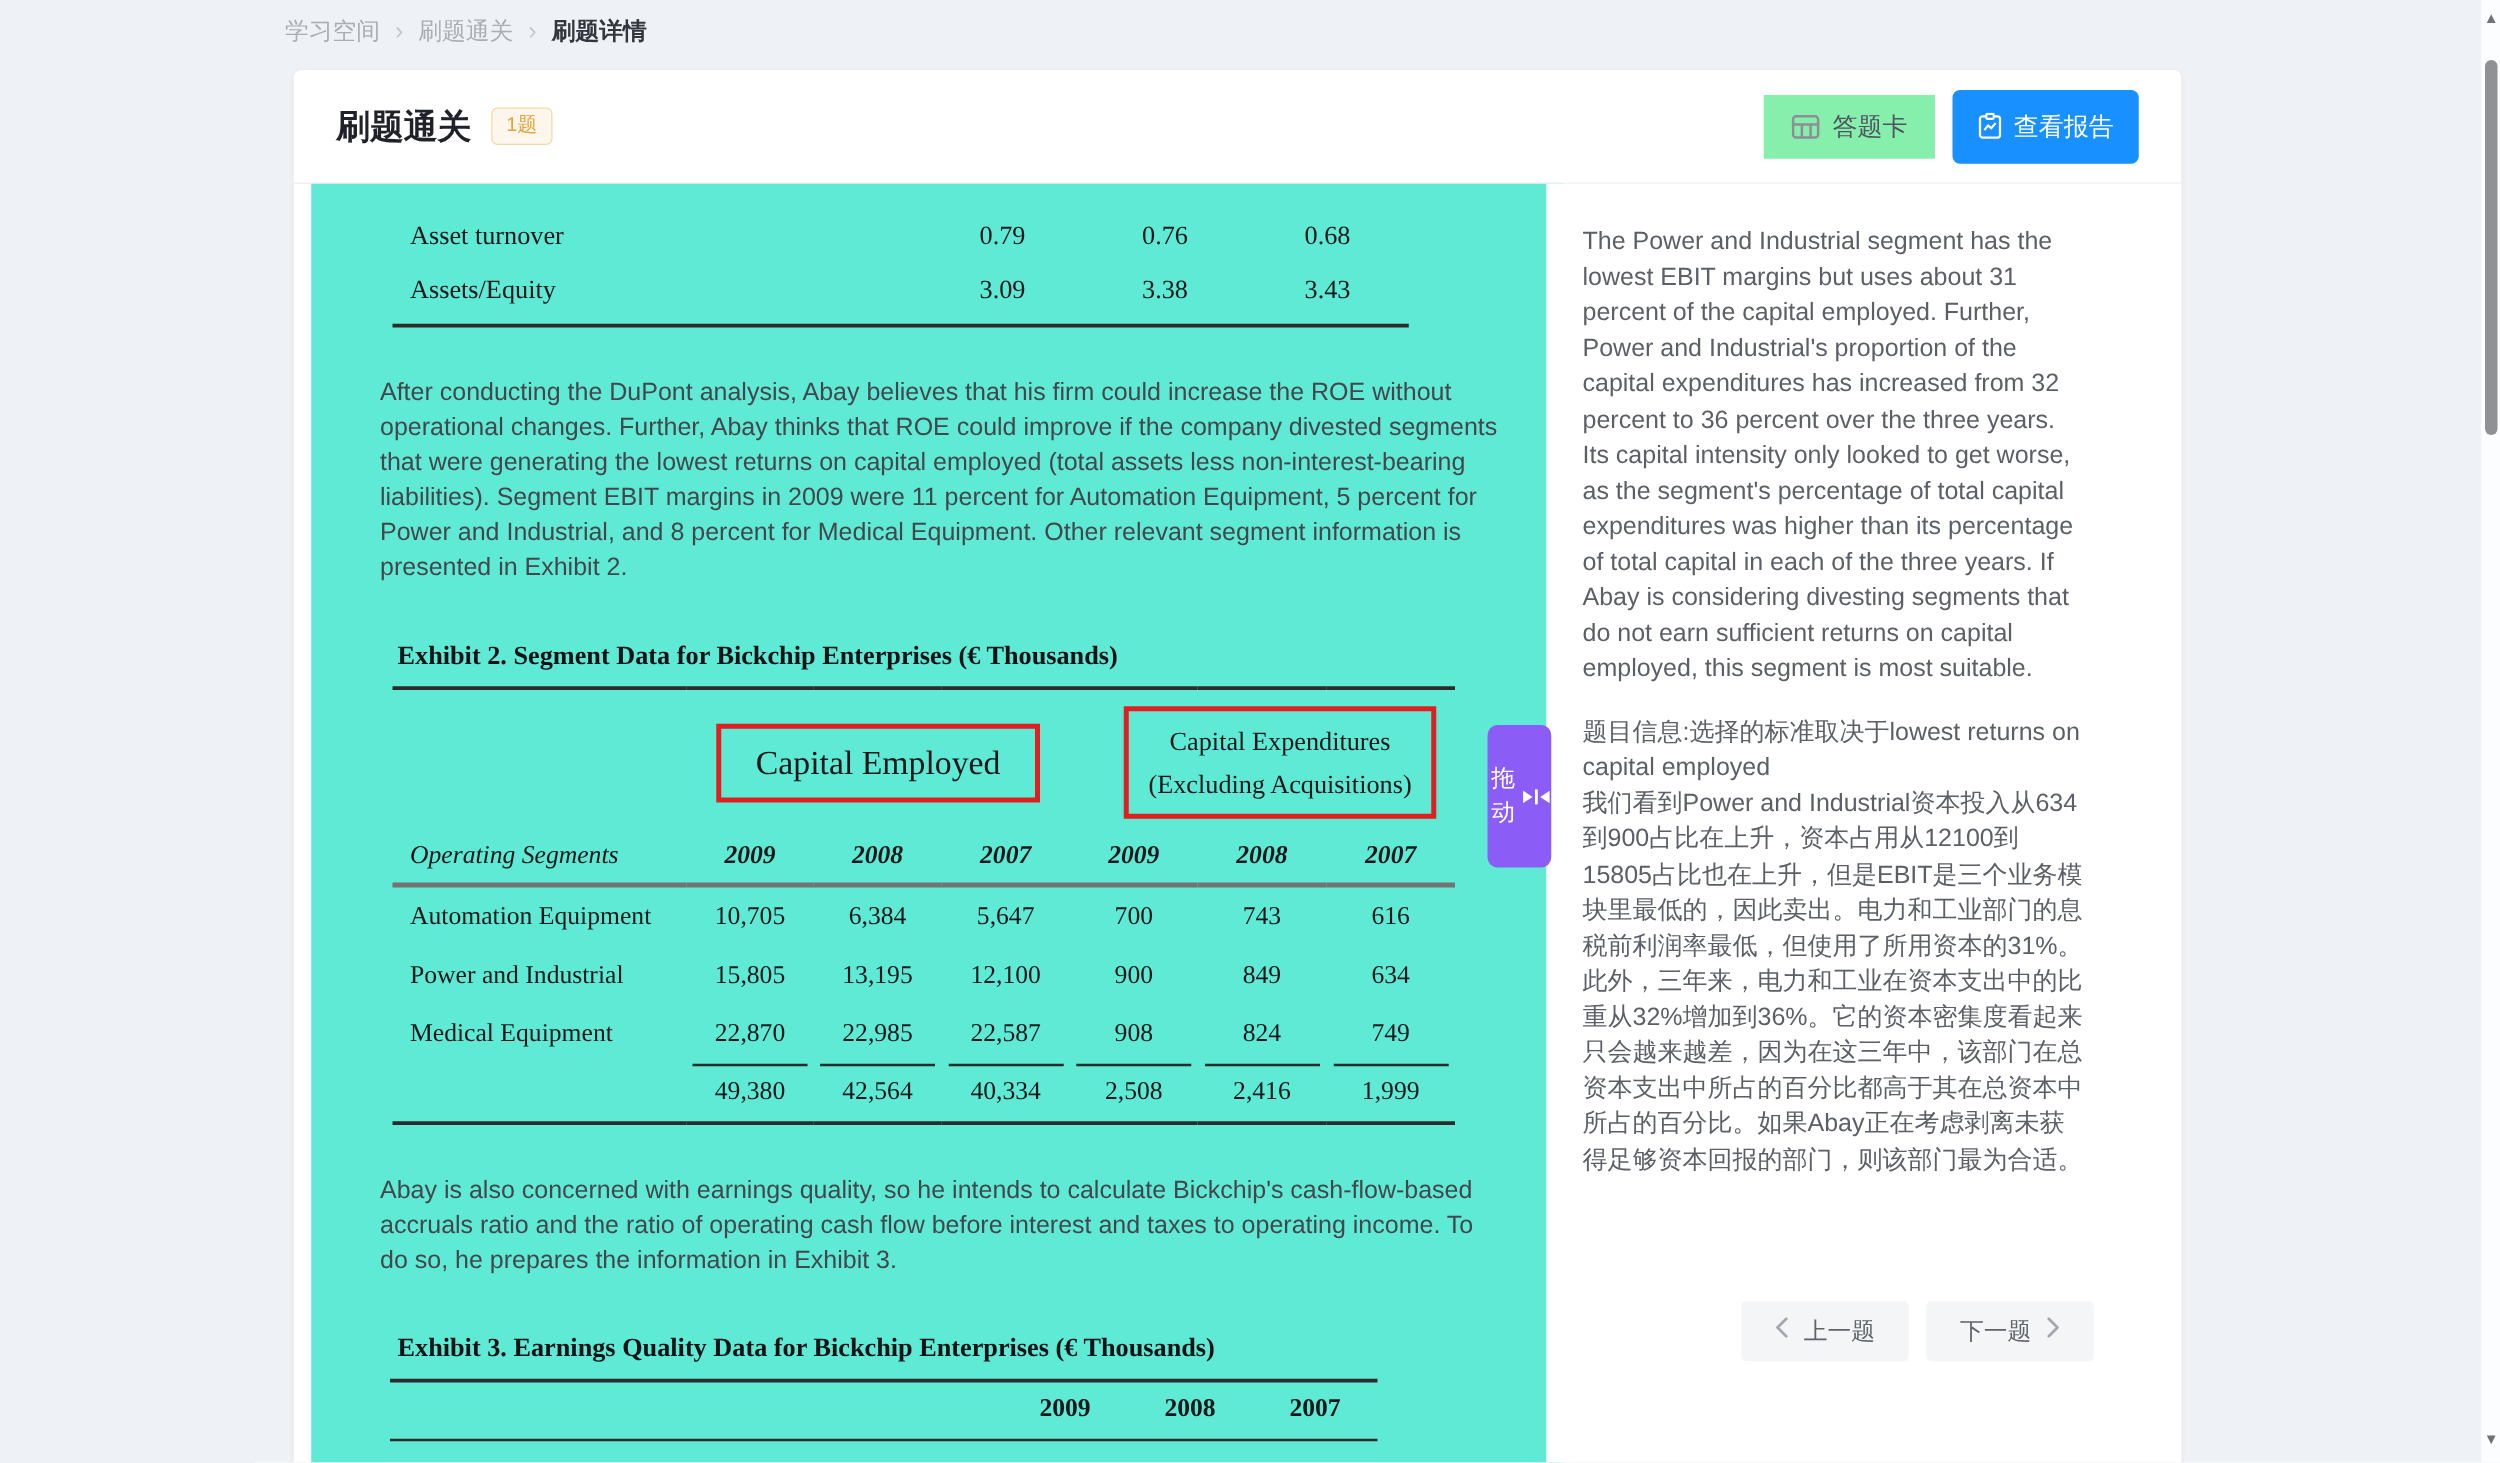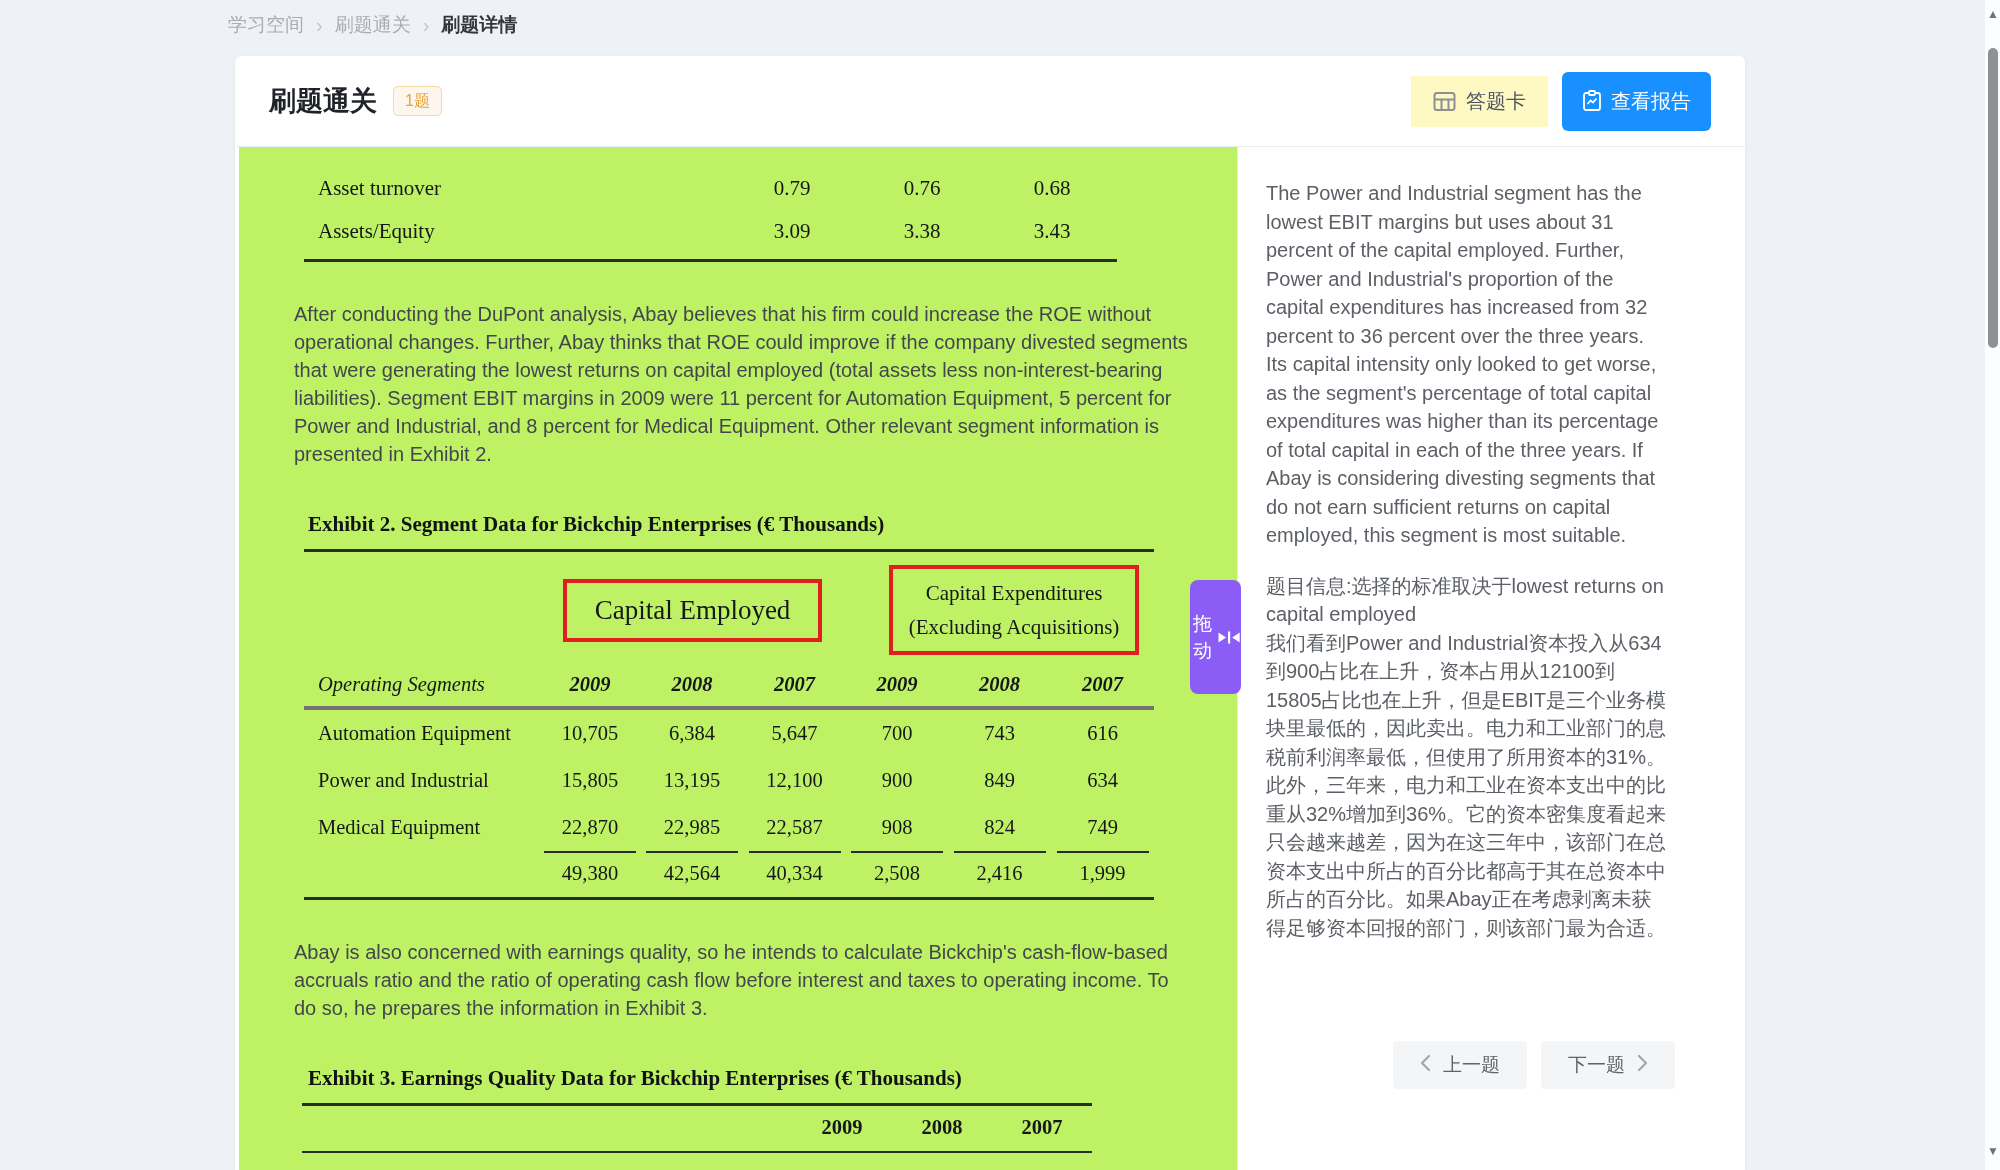--- a/index.html
+++ b/index.html
@@ -28,32 +28,32 @@
     border-bottom:1px solid #ebedf0;
   }
   .page-title { font-size:27px; font-weight:700; color:#1f2329; }
   .count-badge {
     margin-left:16px; background:#fdf6ec; border:1px solid #f3d9a4; color:#e6a23c;
     border-radius:5px; padding:4px 11px; font-size:16px; line-height:1.2;
   }
   .header-spacer { flex:1; }
   .btn-plain {
     display:flex; align-items:center; gap:10px; color:#4e5560; font-size:20px;
-    padding:12px 22px; cursor:pointer; background:#fef9c3; border:none;
+    padding:12px 22px; cursor:pointer; background:#86efac; border:none;
   }
   .btn-primary {
     display:flex; align-items:center; gap:9px; background:#1890ff; color:#fff;
     font-size:20px; border:none; border-radius:6px; padding:0 20px; height:59px;
     margin-left:14px; cursor:pointer;
   }
 
   
   .left-pane {
-    position:absolute; left:4px; top:91px; width:1002px; height:1023px;
-    padding:20px 45px 0 55px; overflow:hidden; background:#bef264;
+    position:absolute; left:14px; top:91px; width:1002px; height:1023px;
+    padding:20px 45px 0 55px; overflow:hidden; background:#5eead4;
   }
   .right-pane {
     position:absolute; left:1002px; top:91px; width:508px; height:1023px;
     border-left:1px solid #e8eaec; padding:32px 75px 0 28px; background:#fff;
   }
   .ratio-table { margin-left:10px; width:813px; border-bottom:3px solid #2b2b2b; padding-bottom:6px; }
   .ratio-row { display:flex; align-items:baseline; padding:9px 0 9px 14px; font-family:"Liberation Serif", serif; font-size:21px; color:#15171a; }
   .ratio-label { flex:1; }
   .ratio-val { width:130px; text-align:center; }
 

